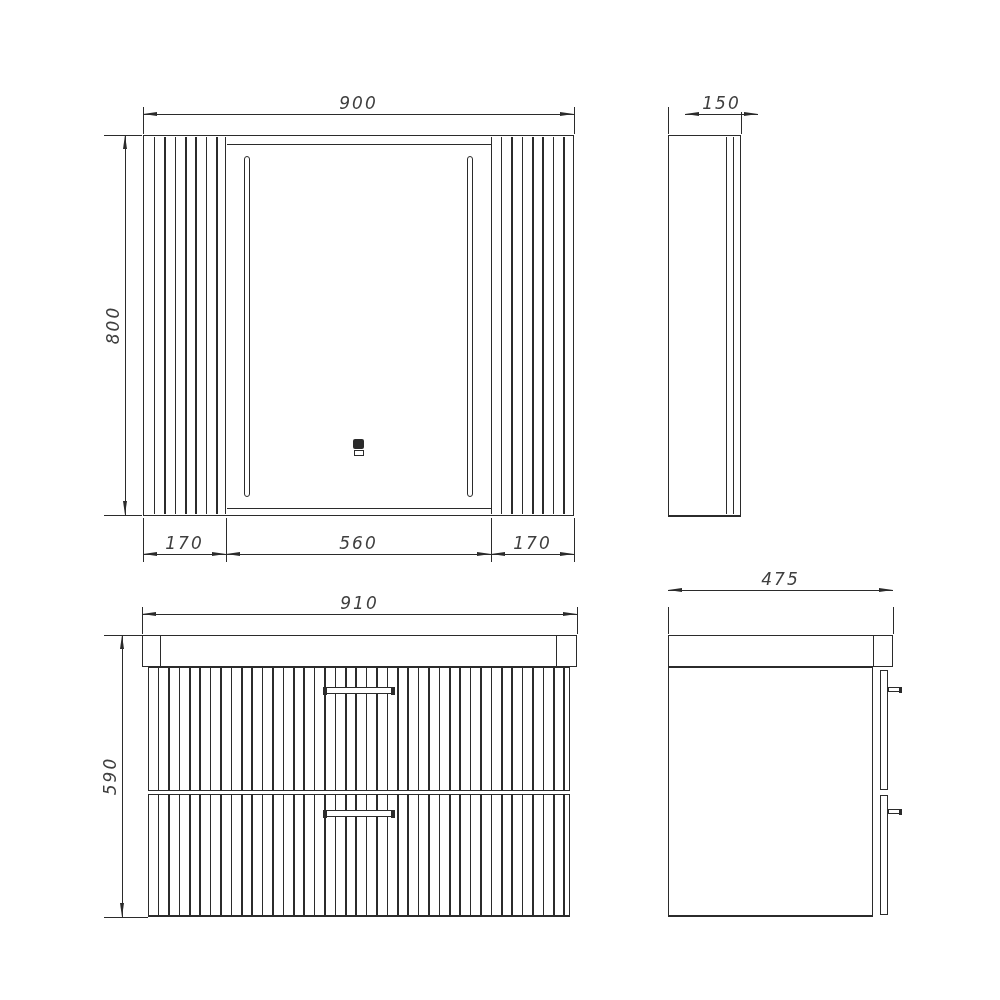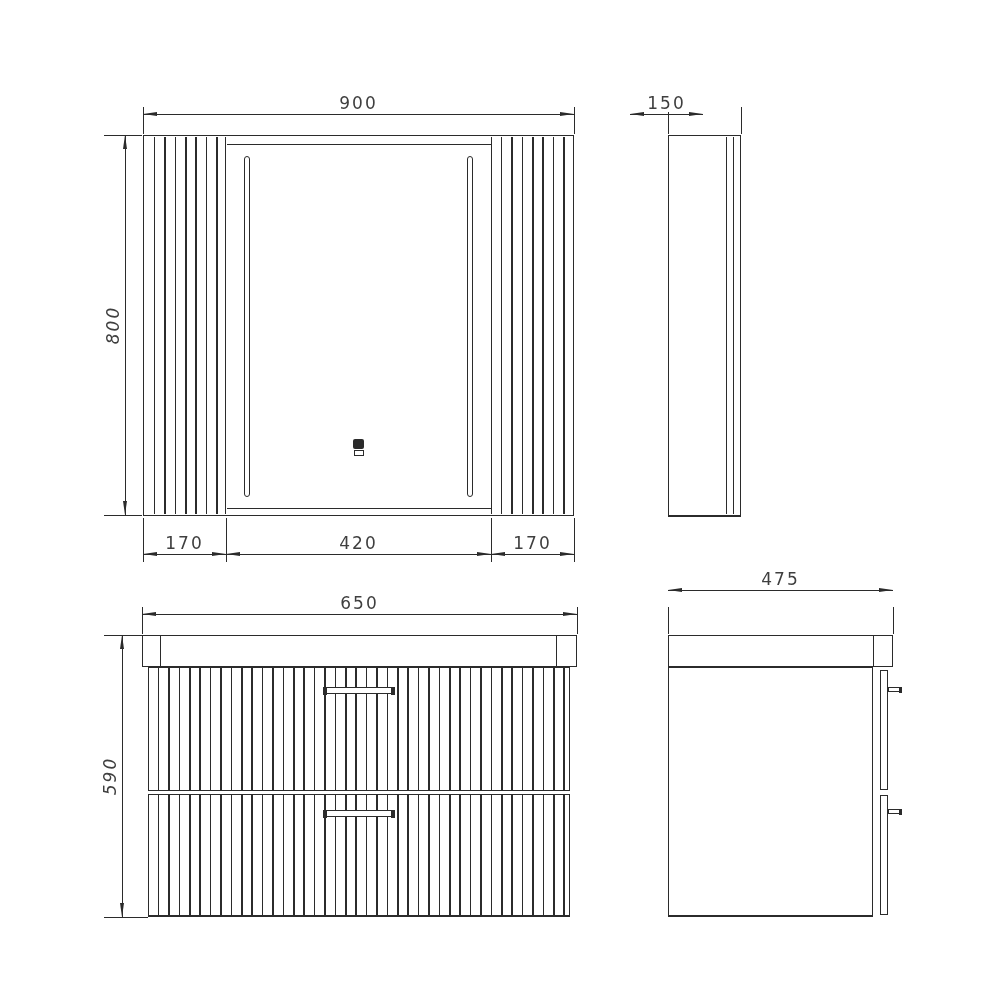--- a/index.html
+++ b/index.html
@@ -29,21 +29,21 @@
   .dim-h{height:0;border-top:1.2px solid var(--line);}
   .dim-v{width:0;border-left:1.2px solid var(--line);}
   .ah{position:absolute;width:0;height:0;top:-3.4px;}
   .al{left:0;border-top:2.4px solid transparent;border-bottom:2.4px solid transparent;border-right:14px solid var(--line);}
   .ar{right:0;border-top:2.4px solid transparent;border-bottom:2.4px solid transparent;border-left:14px solid var(--line);}
   .av{position:absolute;width:0;height:0;left:-3.4px;}
   .at{top:0;border-left:2.4px solid transparent;border-right:2.4px solid transparent;border-bottom:14px solid var(--line);}
   .ab{bottom:0;border-left:2.4px solid transparent;border-right:2.4px solid transparent;border-top:14px solid var(--line);}
   .dlabel{
     position:absolute;left:50%;bottom:3px;transform:translateX(-50%);
-    font-size:17px;letter-spacing:2px;color:var(--text);
+    font-style:italic;font-size:17px;letter-spacing:2px;color:var(--text);
     white-space:nowrap;background:var(--bg);padding:0 3px;line-height:1;
   }
   .dlabel-v{
     position:absolute;top:50%;left:-13px;transform:translate(-50%,-50%) rotate(-90deg);
     font-style:italic;font-size:17px;letter-spacing:2px;color:var(--text);
     white-space:nowrap;background:var(--bg);padding:0 3px;line-height:1;
   }
   
   .led{border:1.2px solid var(--line);border-radius:3px;background:var(--bg);}
   .touch-top{display:block;width:11px;height:10px;background:var(--line);border-radius:2px;}
@@ -105,37 +105,37 @@
     <div class="abs ext-v" style="left:491px;top:518px;height:44px;"></div>
     <div class="abs ext-v" style="left:574px;top:518px;height:44px;"></div>
     <div class="abs dim-h" style="left:143px;top:554px;width:83px;">
       <i class="ah al"></i>
       <i class="ah ar"></i>
       <span class="dlabel">170</span>
     </div>
     <div class="abs dim-h" style="left:226px;top:554px;width:265px;">
       <i class="ah al"></i>
       <i class="ah ar"></i>
-      <span class="dlabel">420</span>
+      <span class="dlabel">560</span>
     </div>
     <div class="abs dim-h" style="left:491px;top:554px;width:83px;">
       <i class="ah al"></i>
       <i class="ah ar"></i>
       <span class="dlabel">170</span>
     </div>
   </div>
 
   <div class="abs" style="left:0;top:0;width:0;height:0;">
     <div class="abs box heavy-bottom" style="left:668px;top:135px;width:73px;height:382px;"></div>
     <div class="abs line-v" style="left:726px;top:137px;height:377px;"></div>
     <div class="abs line-v" style="left:733px;top:137px;height:377px;"></div>
 
     <div class="abs ext-v" style="left:668px;top:107px;height:27px;"></div>
     <div class="abs ext-v" style="left:741px;top:107px;height:27px;"></div>
-    <div class="abs dim-h" style="left:630px;top:114px;width:73px;">
+    <div class="abs dim-h" style="left:685px;top:114px;width:73px;">
       <i class="ah al"></i>
       <i class="ah ar"></i>
       <span class="dlabel">150</span>
     </div>
   </div>
 
   <div class="abs" style="left:0;top:0;width:0;height:0;">
 
     <div class="abs box" style="left:142px;top:635px;width:435px;height:32px;"></div>
     <div class="abs line-v" style="left:160px;top:636px;height:30px;"></div>
@@ -145,21 +145,21 @@
     <div class="abs box fluted heavy-bottom" style="left:148px;top:794px;width:422px;height:123px;"></div>
 
     <div class="abs handle" style="left:323px;top:687px;width:72px;height:7px;"></div>
     <div class="abs handle" style="left:323px;top:810px;width:72px;height:7px;"></div>
 
     <div class="abs ext-v" style="left:142px;top:607px;height:27px;"></div>
     <div class="abs ext-v" style="left:577px;top:607px;height:27px;"></div>
     <div class="abs dim-h" style="left:142px;top:614px;width:435px;">
       <i class="ah al"></i>
       <i class="ah ar"></i>
-      <span class="dlabel">650</span>
+      <span class="dlabel">910</span>
     </div>
 
     <div class="abs ext-h" style="left:104px;top:635px;width:38px;"></div>
     <div class="abs ext-h" style="left:104px;top:917px;width:44px;"></div>
     <div class="abs dim-v" style="left:122px;top:635px;height:282px;">
       <i class="av at"></i>
       <i class="av ab"></i>
       <span class="dlabel-v">590</span>
     </div>
   </div>

